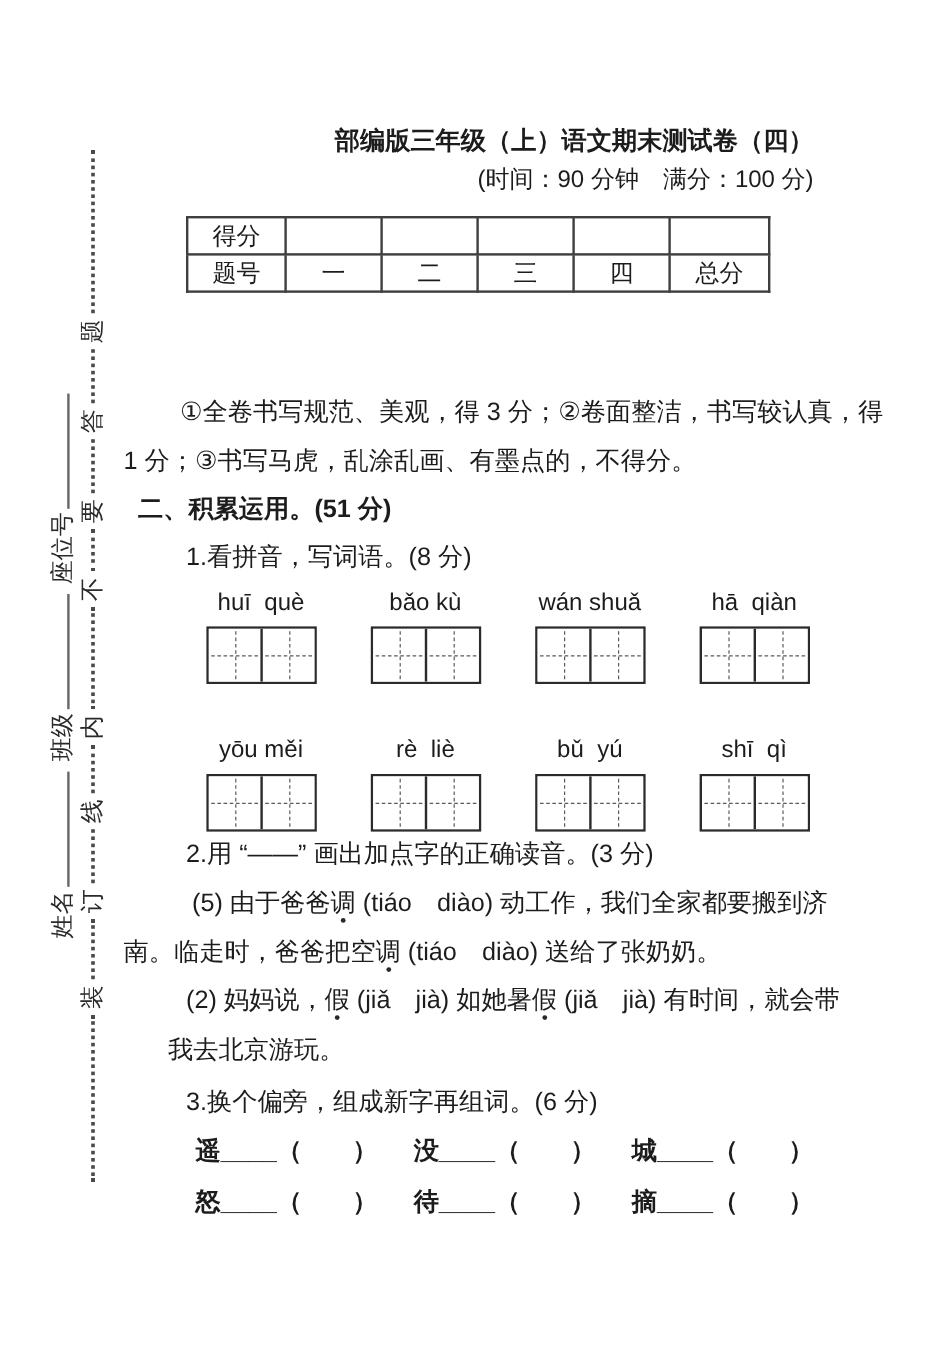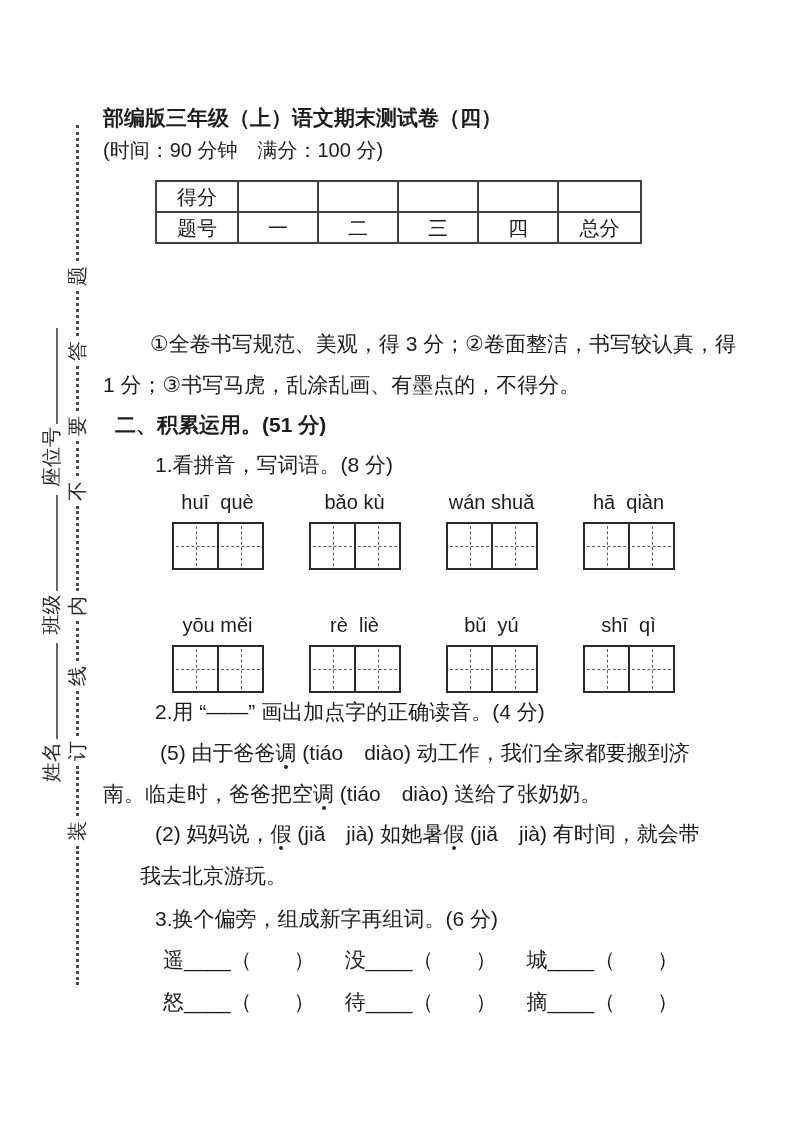--- a/index.html
+++ b/index.html
@@ -8,21 +8,21 @@
     width:793px;height:1122px;
     background:#ffffff;
     overflow:hidden;
     font-family:"Liberation Sans","DejaVu Sans",sans-serif;
     color:#1c1c1c;
     font-size:21px;
     line-height:26px;
   }
   .abs{position:absolute;white-space:pre;}
   .bold{font-weight:bold;}
-  .center{text-align:left;}
+  .center{text-align:right;}
 
   
   .bcol{
     position:absolute;left:69px;top:125px;width:16px;
     display:flex;flex-direction:column;align-items:center;
   }
   .dseg{width:0;border-left:3px dotted #4a4a4a;}
   .bchar{
     font-size:20px;height:30px;line-height:30px;width:22px;
     text-align:center;transform:rotate(-90deg);color:#2a2a2a;
@@ -65,21 +65,21 @@
   }
 
   
   .du{position:relative;}
   .du::after{
     content:"";position:absolute;left:50%;margin-left:-2px;bottom:-5px;
     width:4px;height:4px;border-radius:50%;background:#2a2a2a;
   }
 
   
-  .q3row{position:absolute;display:flex;gap:30px;white-space:pre;}
+  .q3row{position:absolute;display:flex;gap:30px;white-space:pre;font-weight:bold;}
 </style>
 </head>
 <body>
 
 <div class="page">
 
   <div class="bcol">
     <div class="dseg" style="height:136px"></div>
     <div class="bchar">题</div>
     <div class="dseg" style="height:45px"></div>
@@ -195,21 +195,21 @@
     </div>
     <div class="wb">
       <div class="py">shī  qì</div>
       <div class="tzg">
         <div class="cell"></div>
         <div class="cell"></div>
       </div>
     </div>
   </div>
 
-  <div class="abs" style="top:699px;left:155px;">2.用 “——” 画出加点字的正确读音。(4 分)</div>
+  <div class="abs" style="top:699px;left:155px;">2.用 “——” 画出加点字的正确读音。(3 分)</div>
 
   <div class="abs" style="top:740px;left:160px;"><span>(5) 由于爸爸</span><span class="du">调</span><span> (tiáo　diào) 动工作，我们全家都要搬到济</span></div>
 
   <div class="abs" style="top:781px;left:103px;"><span>南。临走时，爸爸把空</span><span class="du">调</span><span> (tiáo　diào) 送给了张奶奶。</span></div>
 
   <div class="abs" style="top:821px;left:155px;"><span>(2) 妈妈说，</span><span class="du">假</span><span> (jiǎ　jià) 如她暑</span><span class="du">假</span><span> (jiǎ　jià) 有时间，就会带</span></div>
 
   <div class="abs" style="top:863px;left:140px;">我去北京游玩。</div>
 
   <div class="abs" style="top:906px;left:155px;">3.换个偏旁，组成新字再组词。(6 分)</div>

